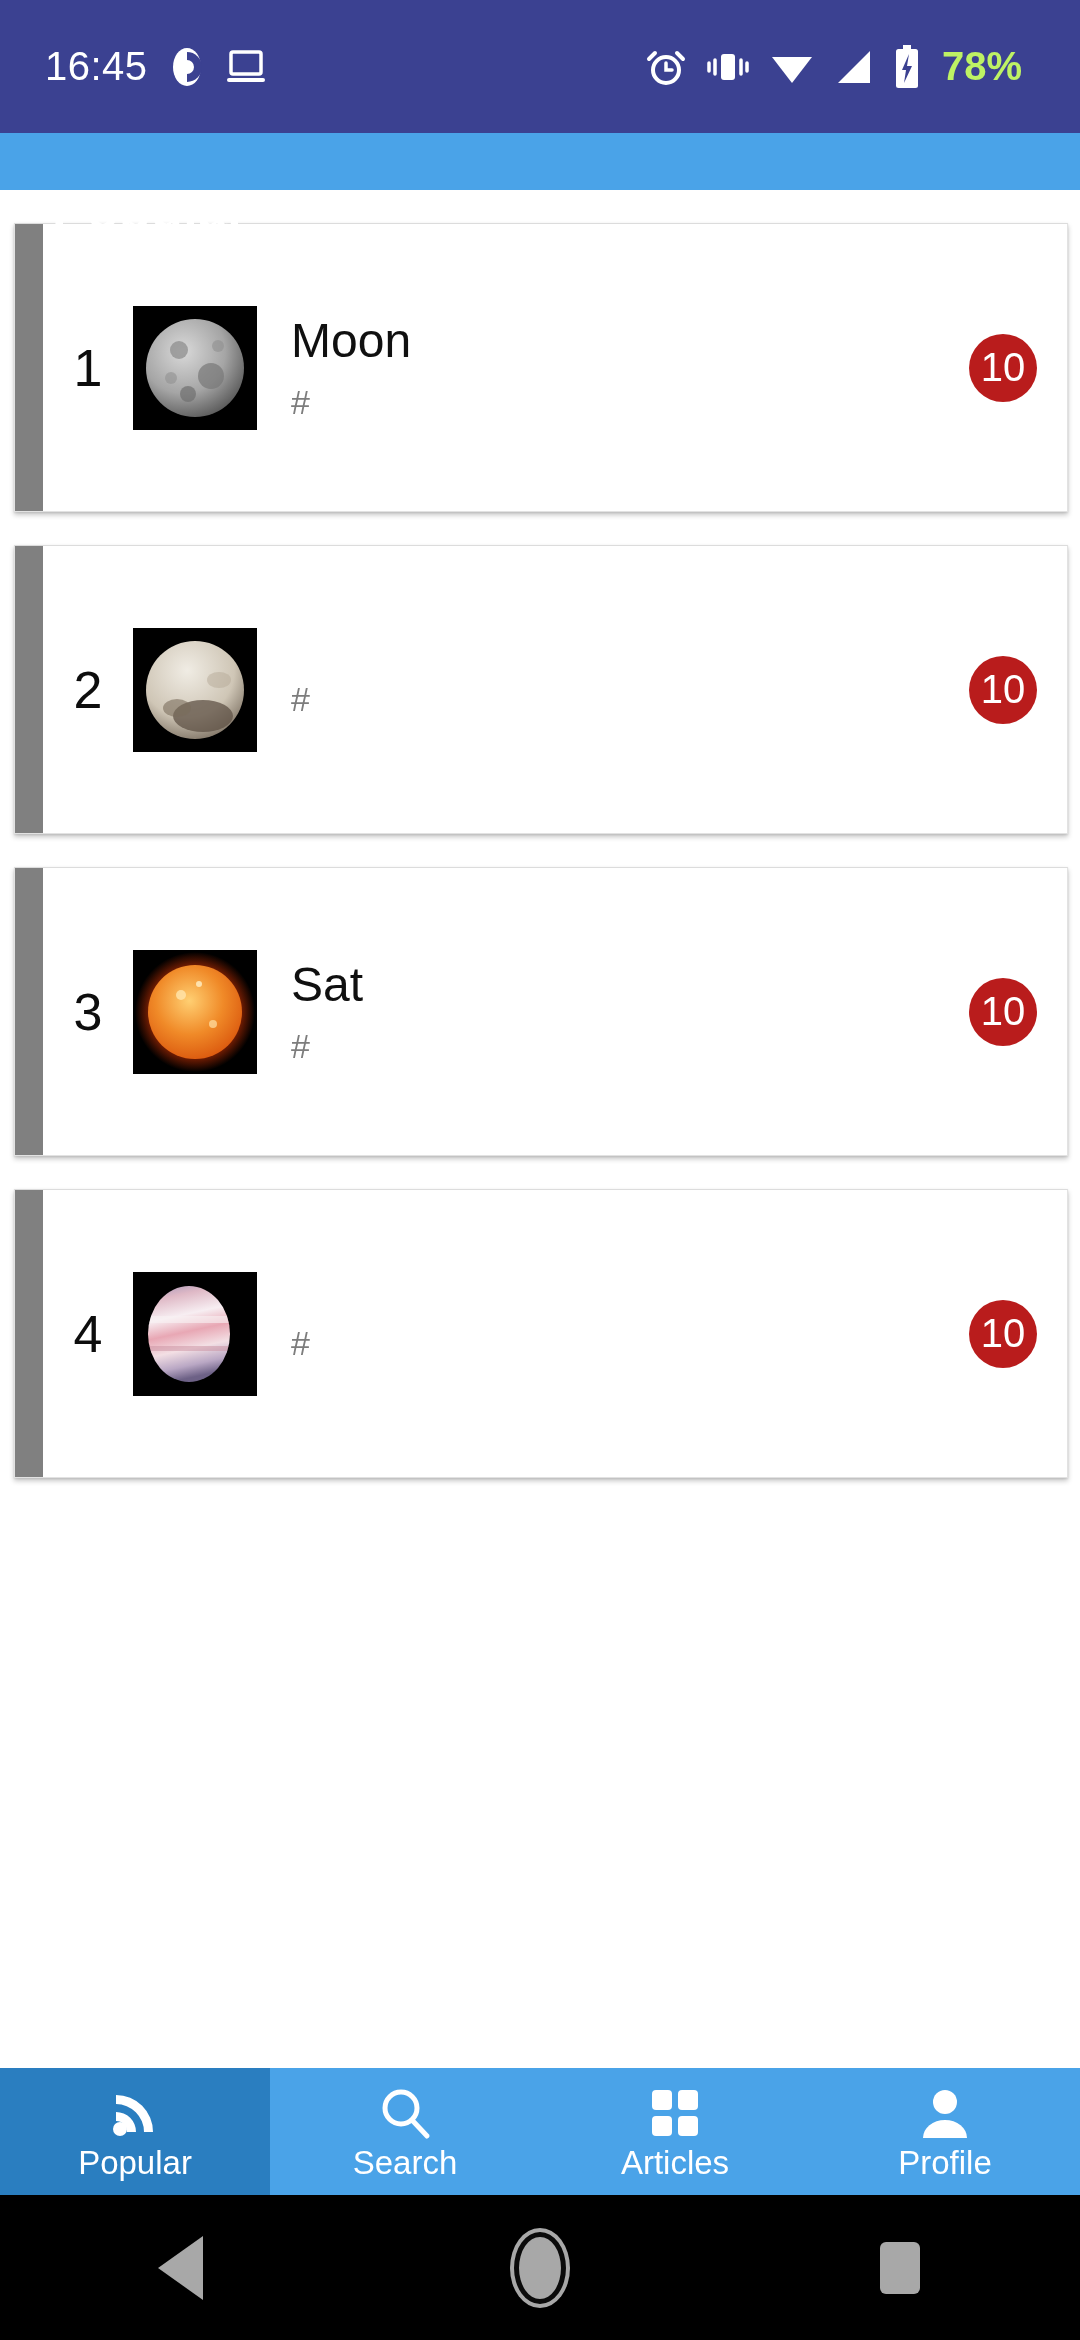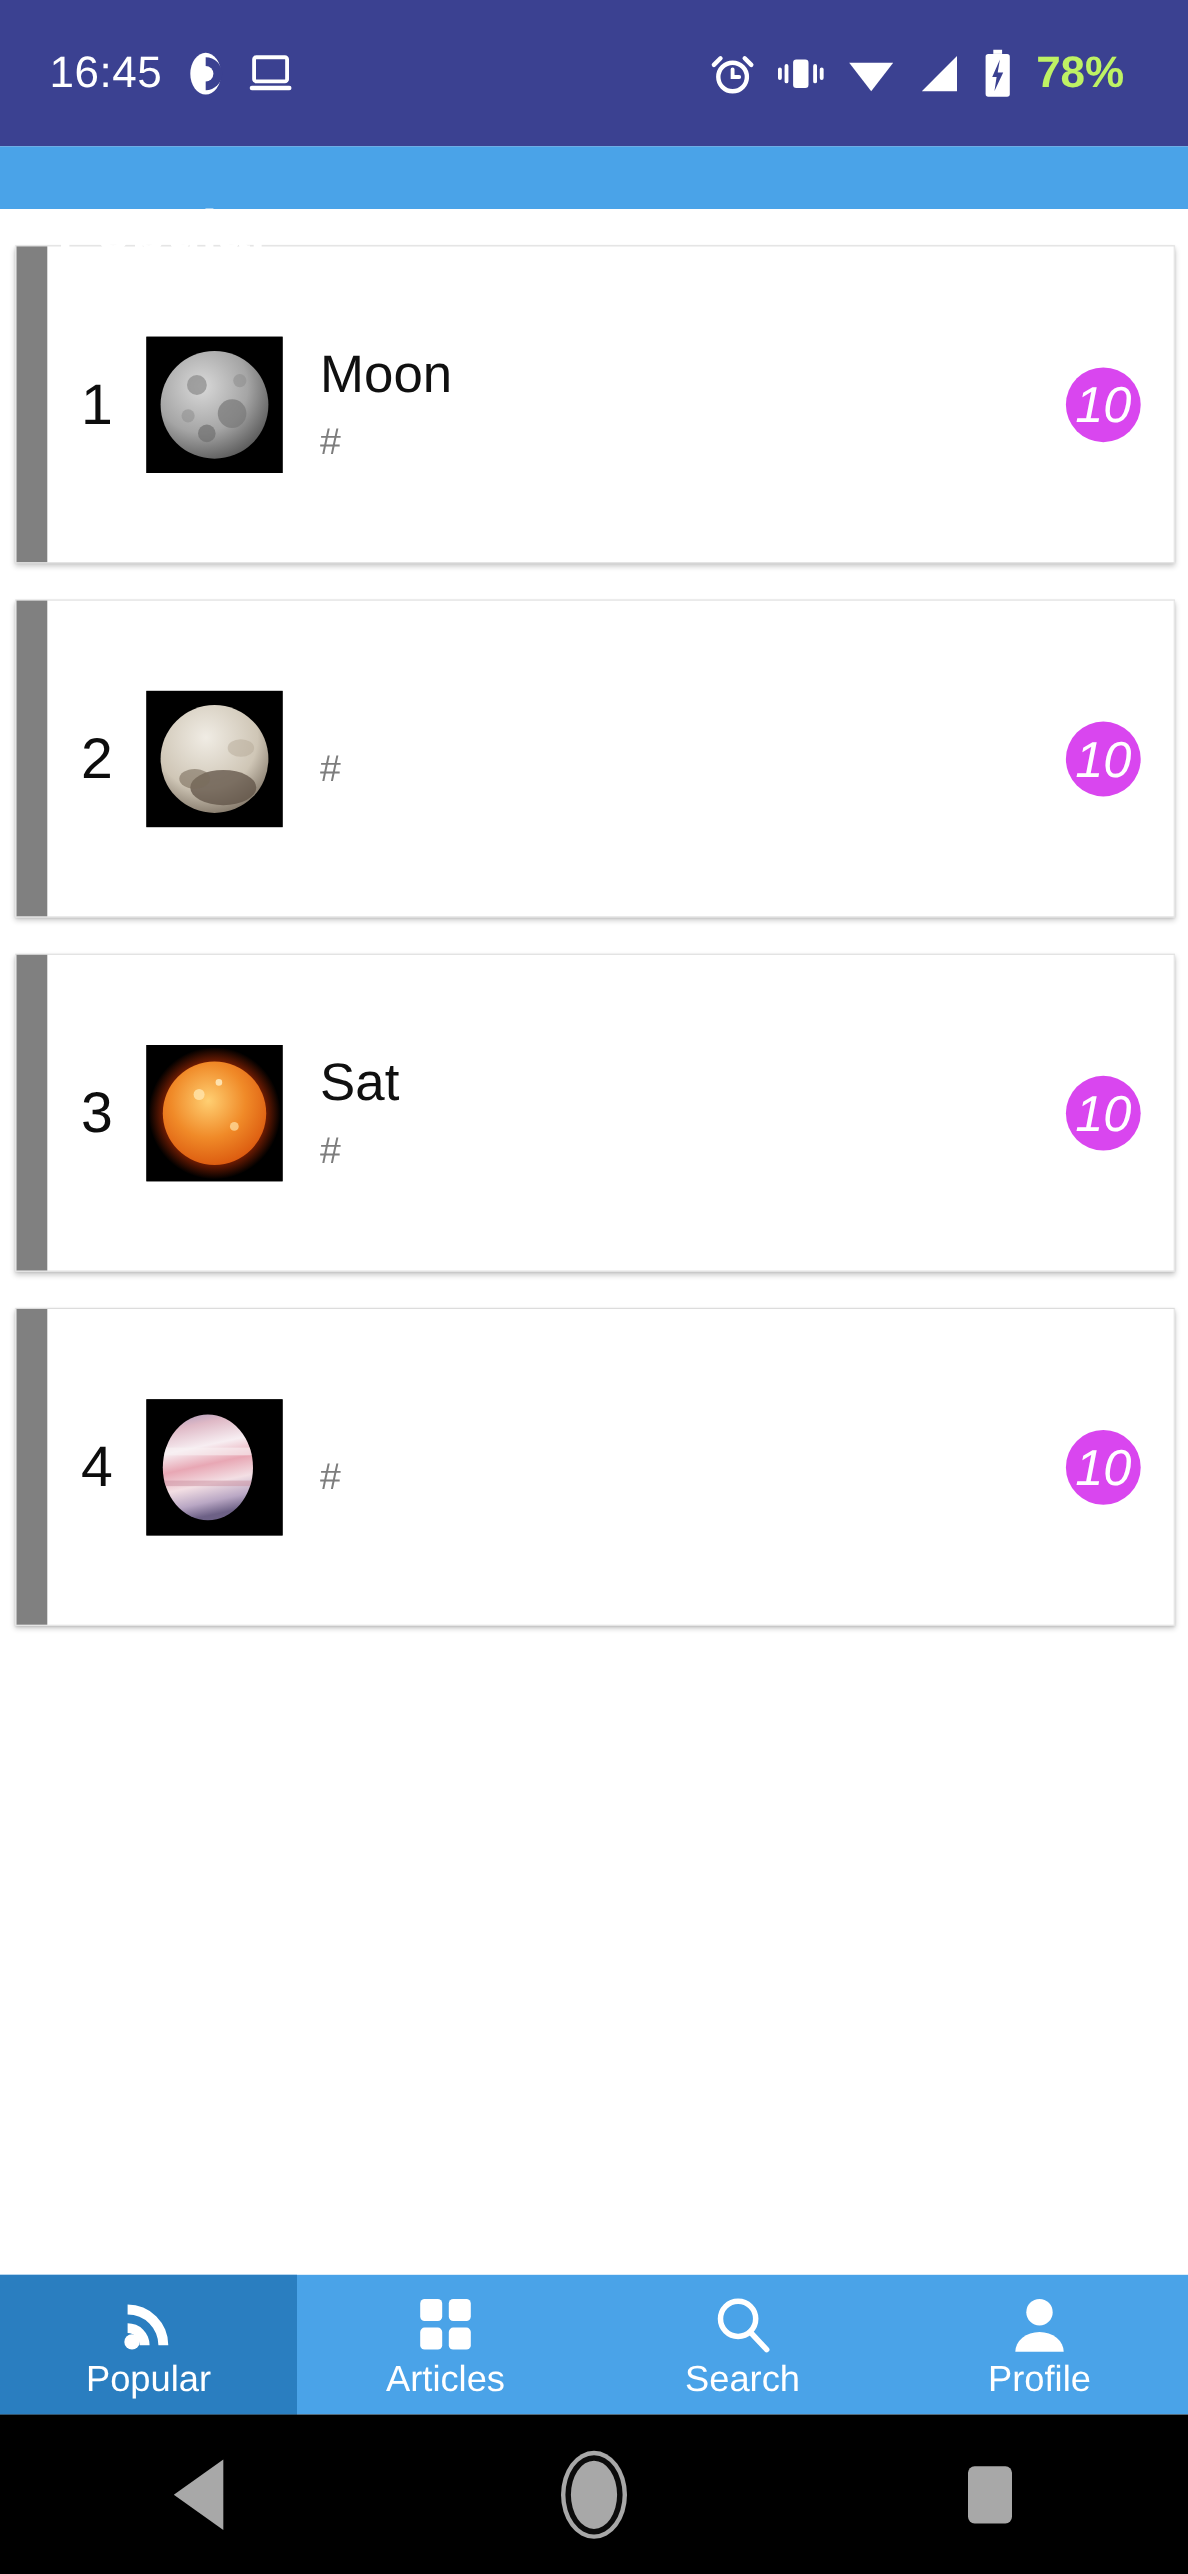--- a/index.html
+++ b/index.html
@@ -67,23 +67,23 @@
   .text-col { flex:1 1 auto; min-width:0; }
   .item-title {
     font-size:48px; color:#101010; font-weight:400; line-height:1.05;
     white-space:nowrap; overflow:hidden;
   }
   .item-sub {
     font-size:34px; color:#7d7d7d; margin-top:18px; line-height:1;
   }
   .badge {
     flex:0 0 68px; width:68px; height:68px; border-radius:50%;
-    background:#d946ef; color:#ffffff;
+    background:#b91c1c; color:#ffffff;
     display:flex; align-items:center; justify-content:center;
-    font-size:46px; font-weight:400; margin-right:30px;font-style:italic;
+    font-size:40px; font-weight:400; margin-right:30px;
   }
 
   
   .bottomnav {
     position:absolute; left:0; top:2068px; width:1080px; height:127px;
     background:#4aa3e8; display:flex;
   }
   .navitem {
     flex:1 1 0; display:flex; flex-direction:column;
     align-items:center; justify-content:center; gap:6px;
@@ -300,37 +300,37 @@
           <path d="M8 26 a20 20 0 0 1 20 20 h-9 a11 11 0 0 0 -11 -11 z" fill="#ffffff"></path>
           <path d="M8 9 a37 37 0 0 1 37 37 h-9 a28 28 0 0 0 -28 -28 z" fill="#ffffff"></path>
         </svg>
       </div>
       <div class="nav-label">Popular</div>
     </div>
 
     <div class="navitem">
       <div class="nav-ico">
         <svg width="54" height="54" viewBox="0 0 54 54">
+          <circle cx="23" cy="22" r="16" fill="none" stroke="#ffffff" stroke-width="5"></circle>
+          <path d="M34 34 L49 50" stroke="#ffffff" stroke-width="5" stroke-linecap="round"></path>
+        </svg>
+      </div>
+      <div class="nav-label">Search</div>
+    </div>
+
+    <div class="navitem">
+      <div class="nav-ico">
+        <svg width="54" height="54" viewBox="0 0 54 54">
           <rect x="4" y="4" width="20" height="20" rx="4" fill="#ffffff"></rect>
           <rect x="30" y="4" width="20" height="20" rx="4" fill="#ffffff"></rect>
           <rect x="4" y="30" width="20" height="20" rx="4" fill="#ffffff"></rect>
           <rect x="30" y="30" width="20" height="20" rx="4" fill="#ffffff"></rect>
         </svg>
       </div>
       <div class="nav-label">Articles</div>
-    </div>
-
-    <div class="navitem">
-      <div class="nav-ico">
-        <svg width="54" height="54" viewBox="0 0 54 54">
-          <circle cx="23" cy="22" r="16" fill="none" stroke="#ffffff" stroke-width="5"></circle>
-          <path d="M34 34 L49 50" stroke="#ffffff" stroke-width="5" stroke-linecap="round"></path>
-        </svg>
-      </div>
-      <div class="nav-label">Search</div>
     </div>
 
     <div class="navitem">
       <div class="nav-ico">
         <svg width="54" height="54" viewBox="0 0 54 54">
           <circle cx="27" cy="16" r="12" fill="#ffffff"></circle>
           <path d="M5 52 a22 18 0 0 1 44 0 z" fill="#ffffff"></path>
         </svg>
       </div>
       <div class="nav-label">Profile</div>

